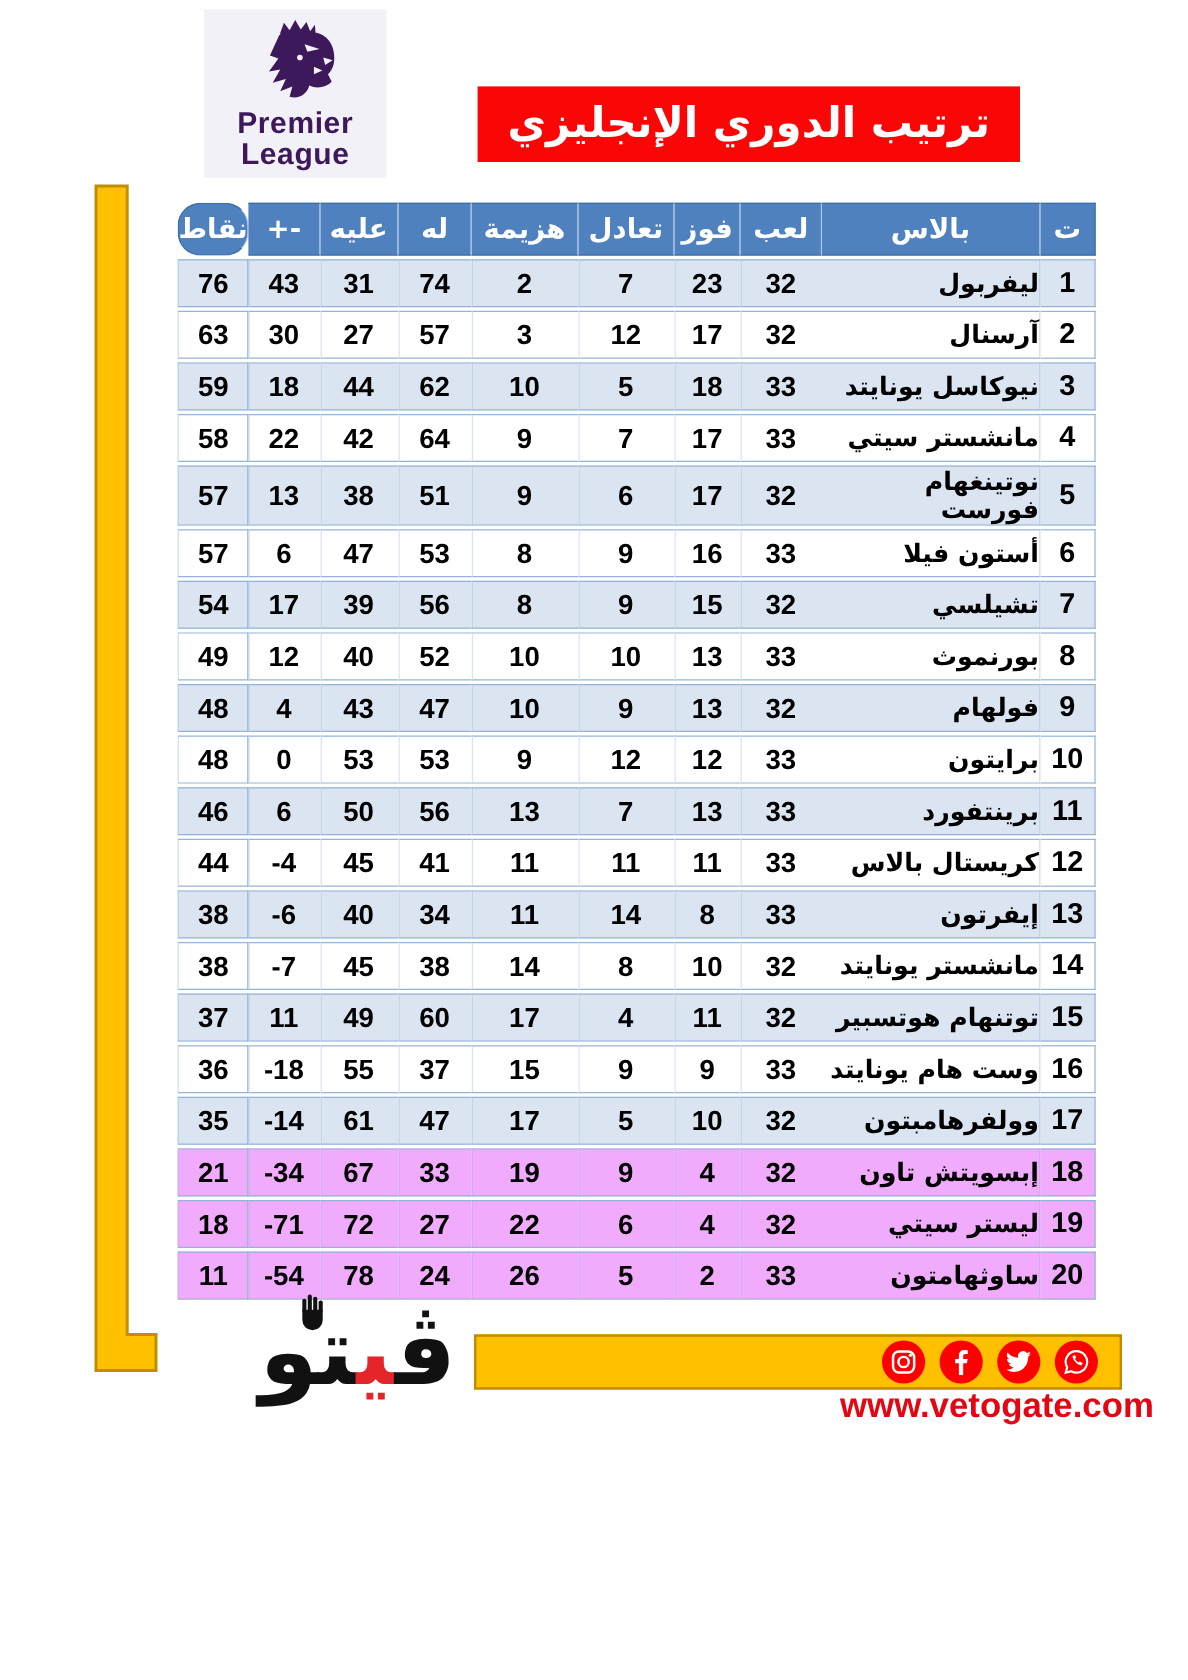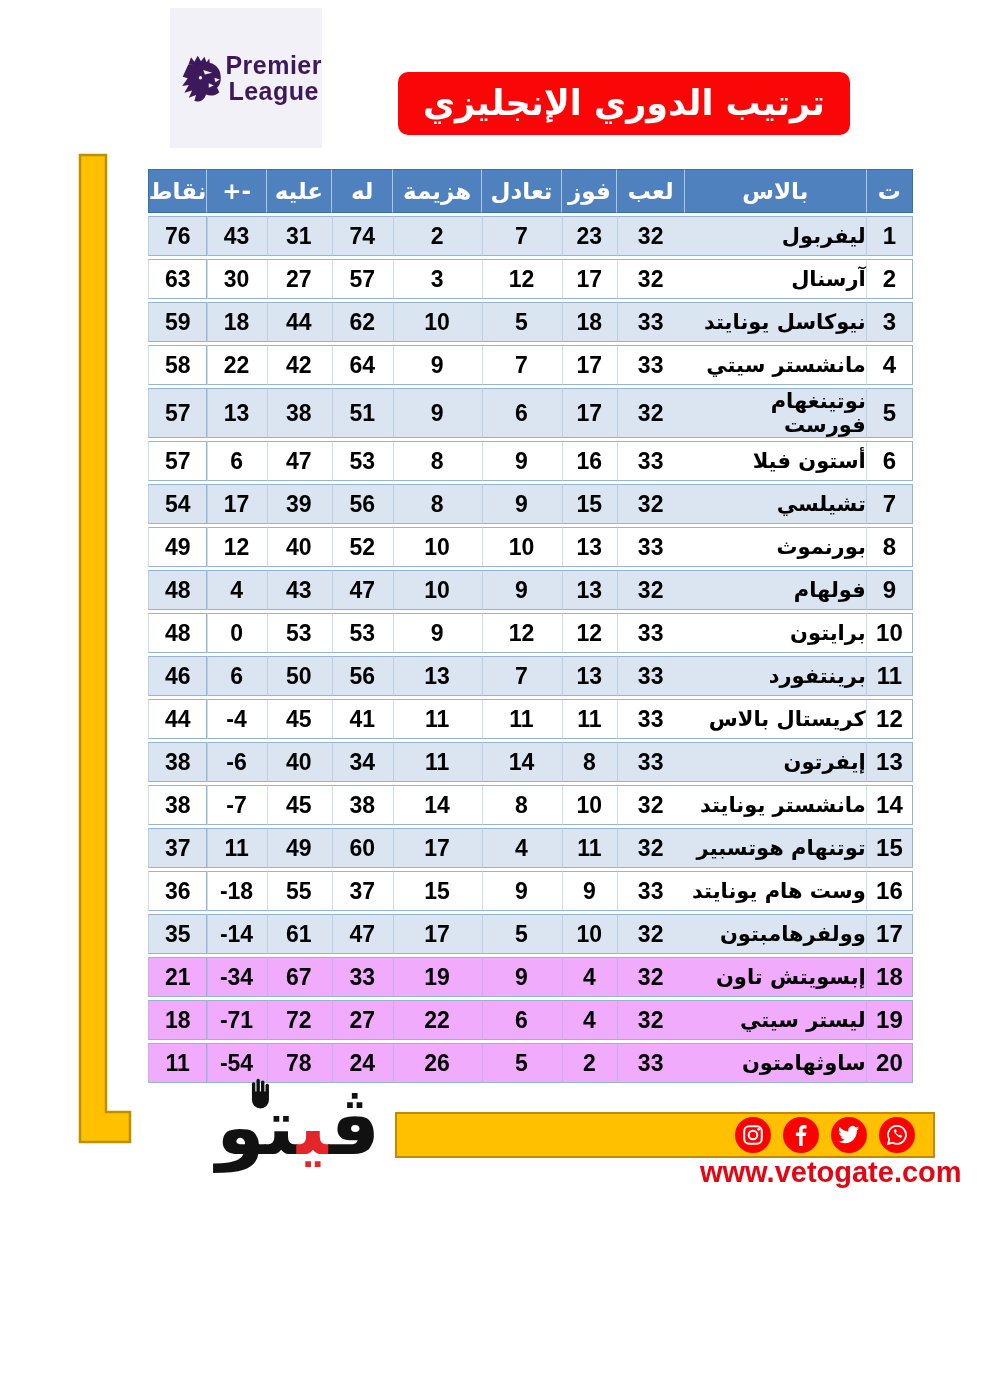--- a/index.html
+++ b/index.html
@@ -1,40 +1,40 @@
 <!DOCTYPE html>
 <html lang="ar"><head>
 <meta charset="utf-8">
 <style>
   * { margin:0; padding:0; box-sizing:border-box; }
   html,body { width:990px; height:1400px; background:#ffffff; font-family:"DejaVu Sans",sans-serif; }
   #page { position:relative; width:990px; height:1400px; background:#fff; overflow:hidden; }
 
   
   .pl-box { position:absolute; left:170px; top:8px; width:152px; height:140px;
-            background:#f1f1f7; display:flex; flex-direction:row; align-items:center; justify-content:flex-start; }
+            background:#f1f1f7; display:flex; flex-direction:column; align-items:center; justify-content:flex-start; }
   .pl-lion { width:78px; height:78px; margin-top:4px; }
   .pl-word { color:#3d195b; font-family:"Liberation Sans",sans-serif; font-weight:bold;
              font-size:25px; line-height:26px; text-align:center; letter-spacing:0.5px; }
 
   
   .banner { position:absolute; left:398px; top:72px; width:452px; height:63px; background:#fb0606;
-            color:#ffffff; font-weight:bold; font-size:35px; line-height:63px; text-align:center; direction:rtl;border-radius:10px; }
+            color:#ffffff; font-weight:bold; font-size:35px; line-height:63px; text-align:center; direction:rtl; }
 
   
   .gold-l { position:absolute; left:78px; top:153px; width:54px; height:992px; }
 
   
   .tbl-wrap { position:absolute; left:148px; top:166px; width:765px; }
   table { width:765px; border-collapse:separate; border-spacing:0 3px; direction:rtl; table-layout:fixed; }
   th { background:#4e81bd; color:#fff; font-weight:bold; font-size:23px; height:44px; text-align:center;
        border-top:1px solid #3a6ea5; border-bottom:1px solid #3a6ea5;
        border-inline-start:1px solid rgba(255,255,255,.55); }
   th:first-child { border-inline-start:1px solid #3a6ea5; }
-  th:last-child { border-inline-end:1px solid #3a6ea5; }
+  th:last-child { border-inline-end:1px solid #3a6ea5;border-radius:19px; }
   td { height:40px; text-align:center; font-weight:bold; color:#000; font-size:23px;
        font-family:"Liberation Sans","DejaVu Sans",sans-serif;
        border-top:1px solid #95b3d7; border-bottom:1px solid #95b3d7;
        border-inline-start:1px solid rgba(149,179,215,.45); background:#ffffff; }
   td:first-child { border-inline-start:1px solid #95b3d7; }
   td:last-child  { border-inline-end:1px solid #95b3d7; }
   tbody tr:nth-child(odd) td { background:#dbe5f1; }
   tbody tr.relegation td { background:#f0abfc; }
   td.num { direction:ltr; }
   td.rank { font-size:24px; }

